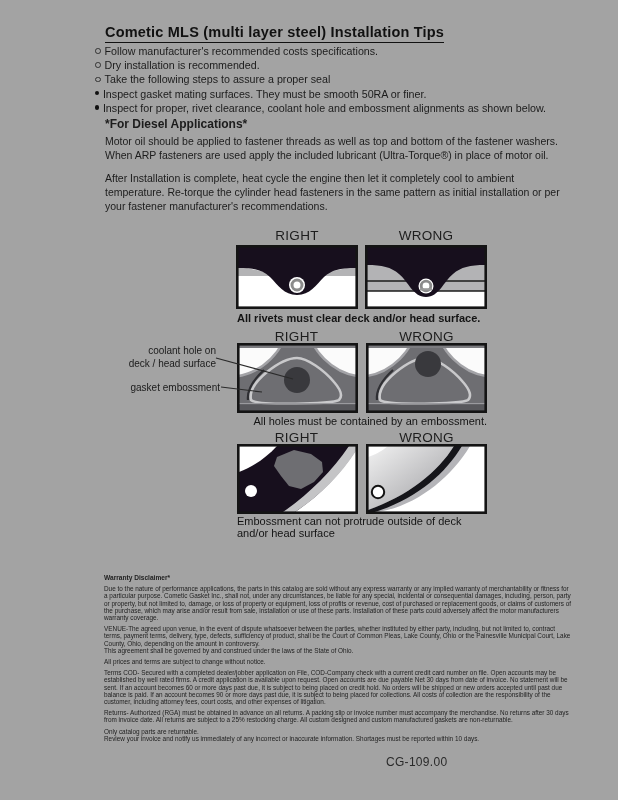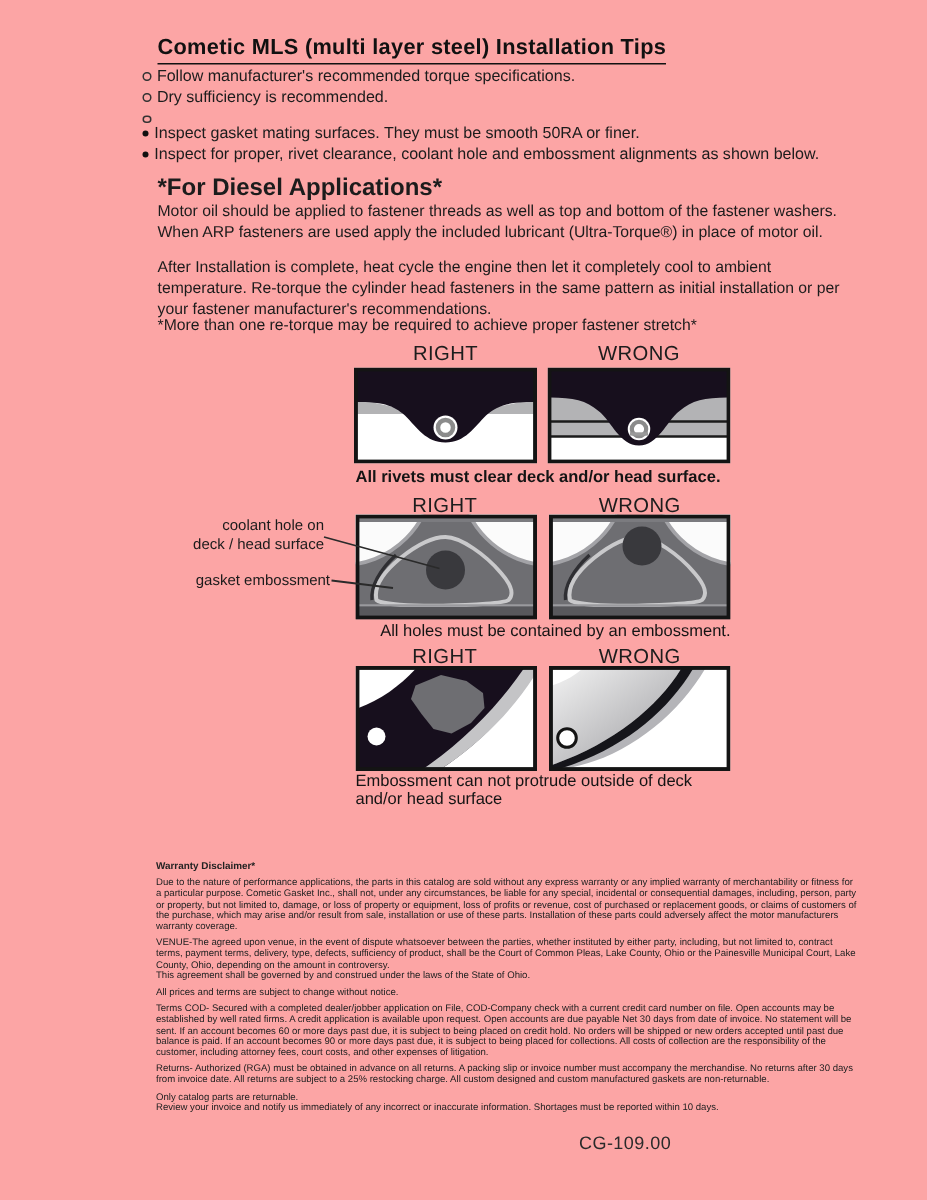--- a/index.html
+++ b/index.html
@@ -1,30 +1,30 @@
 <!DOCTYPE html>
 <html><head>
 <meta charset="utf-8">
 <style>
   html,body{margin:0;padding:0;background:#ffffff;}
   .page{
-    position:relative;width:618px;height:800px;background:#fca5a5;overflow:hidden;
+    position:relative;width:618px;height:800px;background:#a3a3a3;overflow:hidden;
     font-family:"Liberation Sans","DejaVu Sans",sans-serif;color:#1c1c1c;
   }
   .abs{position:absolute;}
   .title{
     left:105px;top:24px;font-size:14.5px;font-weight:bold;letter-spacing:.2px;
     color:#111;border-bottom:1.7px solid #111;padding-bottom:2px;margin:0;white-space:nowrap;
   }
   .bullets{left:95px;top:44px;font-size:10.7px;line-height:14.2px;width:480px;}
   .b-row{display:flex;align-items:flex-start;white-space:nowrap;}
   .b-row.sub{}
   .o-dot{flex:0 0 auto;width:3.6px;height:3.6px;border:1.1px solid #333;border-radius:50%;margin:4.2px 4px 0 0;}
   .f-dot{flex:0 0 auto;width:4.4px;height:4.4px;background:#111;border-radius:50%;margin:4.4px 3.5px 0 0;}
-  .diesel-h{left:105px;top:117px;font-size:16px;font-weight:bold;margin:0;}
+  .diesel-h{left:105px;top:117px;font-size:12px;font-weight:bold;margin:0;}
   .body-p{font-size:10.5px;line-height:13.9px;width:460px;margin:0;left:105px;}
   .p1{top:135px;}
   .p2{top:172px;}
   .note{top:211px;}
   .dlabel{font-size:13.5px;color:#1d1d1d;text-align:center;width:122px;letter-spacing:.3px;}
   .dbox{display:block;}
   .cap{font-size:11px;color:#141414;}
   .cap2{width:250px;text-align:right;}
   .cap3{line-height:11.8px;}
   .callout{font-size:10px;color:#1b1b1b;text-align:right;line-height:12.6px;}
@@ -37,43 +37,43 @@
 </head>
 <body>
 
 <div class="page">
 
   <h1 class="abs title">Cometic MLS (multi layer steel) Installation Tips</h1>
 
   <div class="abs bullets">
     <div class="b-row">
       <span class="o-dot"></span>
-      <span>Follow manufacturer's recommended torque specifications.</span>
+      <span>Follow manufacturer's recommended costs specifications.</span>
     </div>
     <div class="b-row">
       <span class="o-dot"></span>
-      <span>Dry sufficiency is recommended.</span>
+      <span>Dry installation is recommended.</span>
     </div>
     <div class="b-row">
       <span class="o-dot"></span>
+      <span>Take the following steps to assure a proper seal</span>
     </div>
     <div class="b-row sub">
       <span class="f-dot"></span>
       <span>Inspect gasket mating surfaces.  They must be smooth 50RA or finer.</span>
     </div>
     <div class="b-row sub">
       <span class="f-dot"></span>
       <span>Inspect for proper, rivet clearance, coolant hole and embossment alignments as shown below.</span>
     </div>
   </div>
 
   <h2 class="abs diesel-h">*For Diesel Applications*</h2>
   <p class="abs body-p p2">After Installation is complete, heat cycle the engine then let it completely cool to ambient temperature. Re-torque the cylinder head fasteners in the same pattern as initial installation or per your fastener manufacturer's recommendations.</p>
   <p class="abs body-p p1">Motor oil should be applied to fastener threads as well as top and bottom of the fastener washers. When ARP fasteners are used apply the included lubricant (Ultra-Torque®) in place of motor oil.</p>
-  <p class="abs body-p note">*More than one re-torque may be required to achieve proper fastener stretch*</p>
 
   <div class="abs dlabel" style="left:236px;top:228px;">RIGHT</div>
   <div class="abs dlabel" style="left:365px;top:228px;">WRONG</div>
 
   <svg class="abs dbox" style="left:236px;top:245px;" width="122" height="64" viewBox="0 0 122 64">
     <rect x="0" y="0" width="122" height="64" fill="#ffffff"></rect>
     <polygon points="2,31 2,21 48,31" fill="#b3b3b5"></polygon>
     <polygon points="120,31 120,21 74,31" fill="#b3b3b5"></polygon>
     <path d="M2,2 H120 V23 C103,23 96,25 88,32 C80,40 74,50 61,50 C48,50 42,40 34,32 C26,25 19,23 2,23 Z" fill="#170f1d"></path>
     <circle cx="61" cy="40" r="8" fill="#ffffff"></circle>

